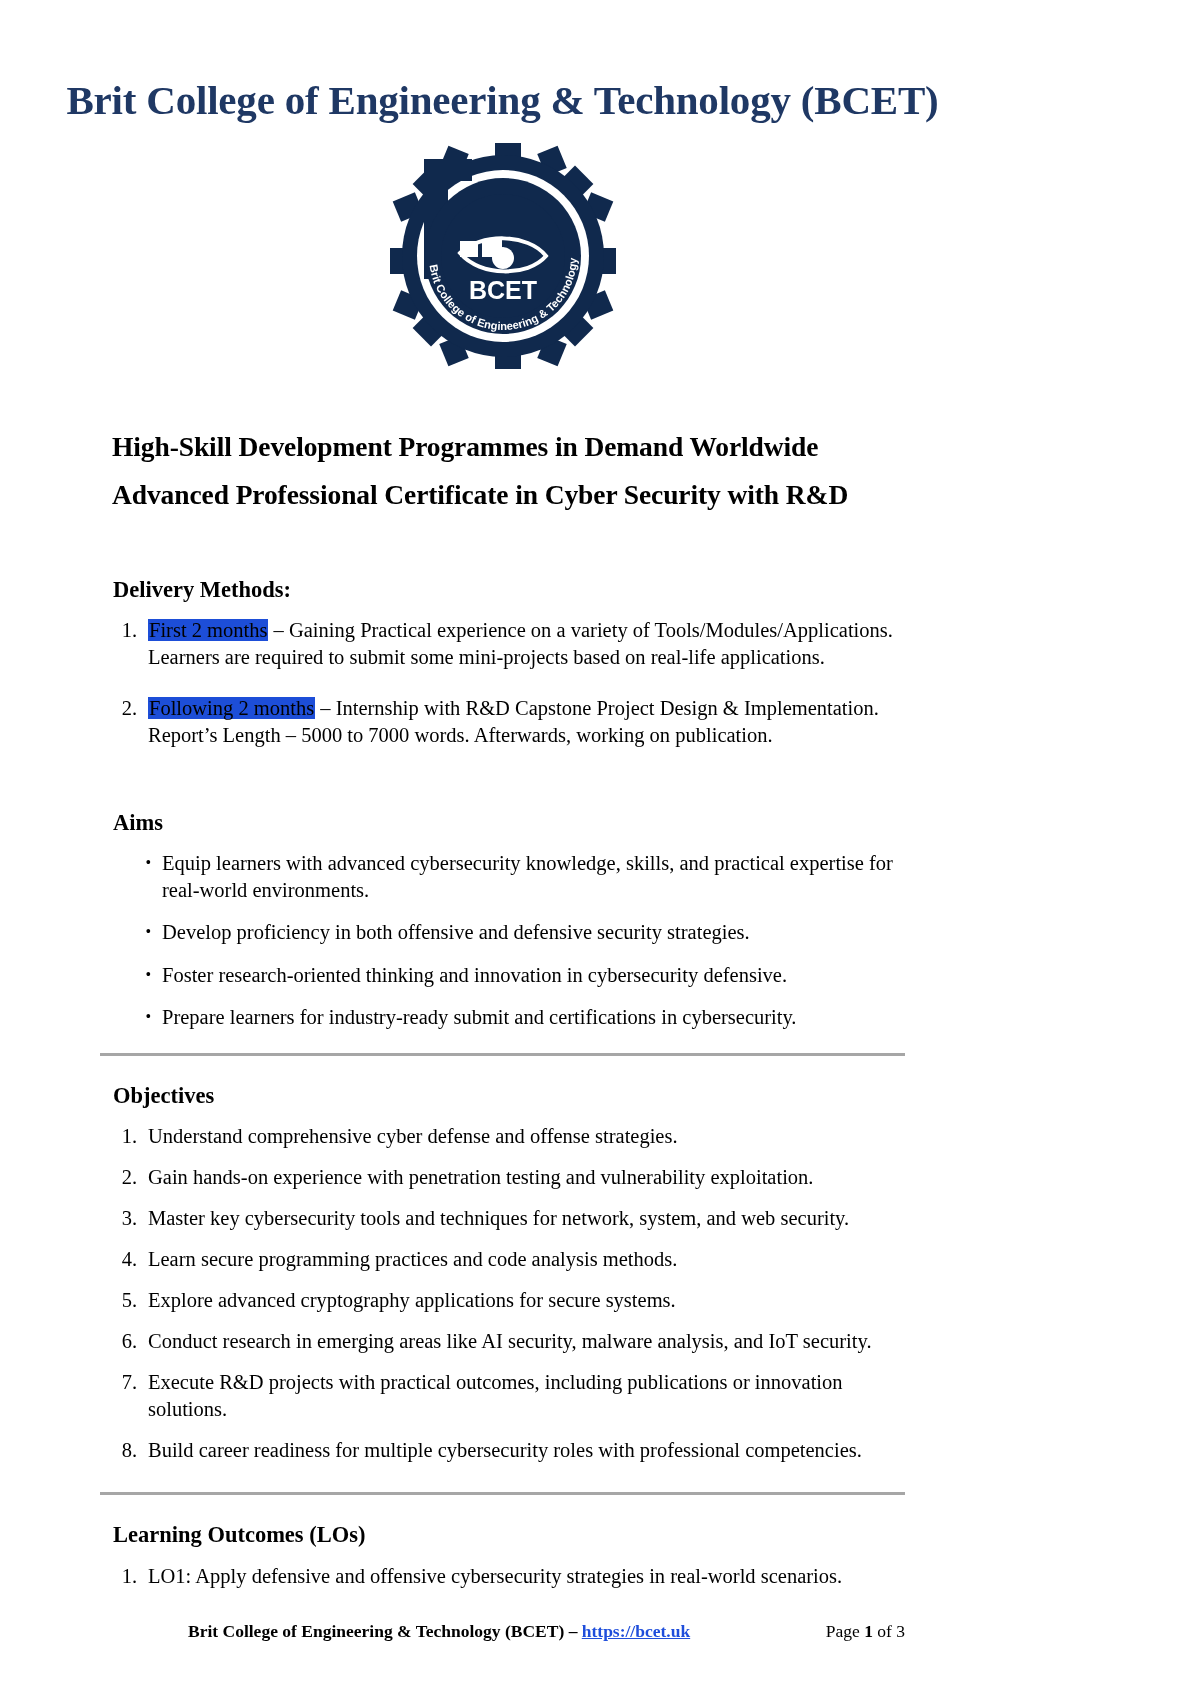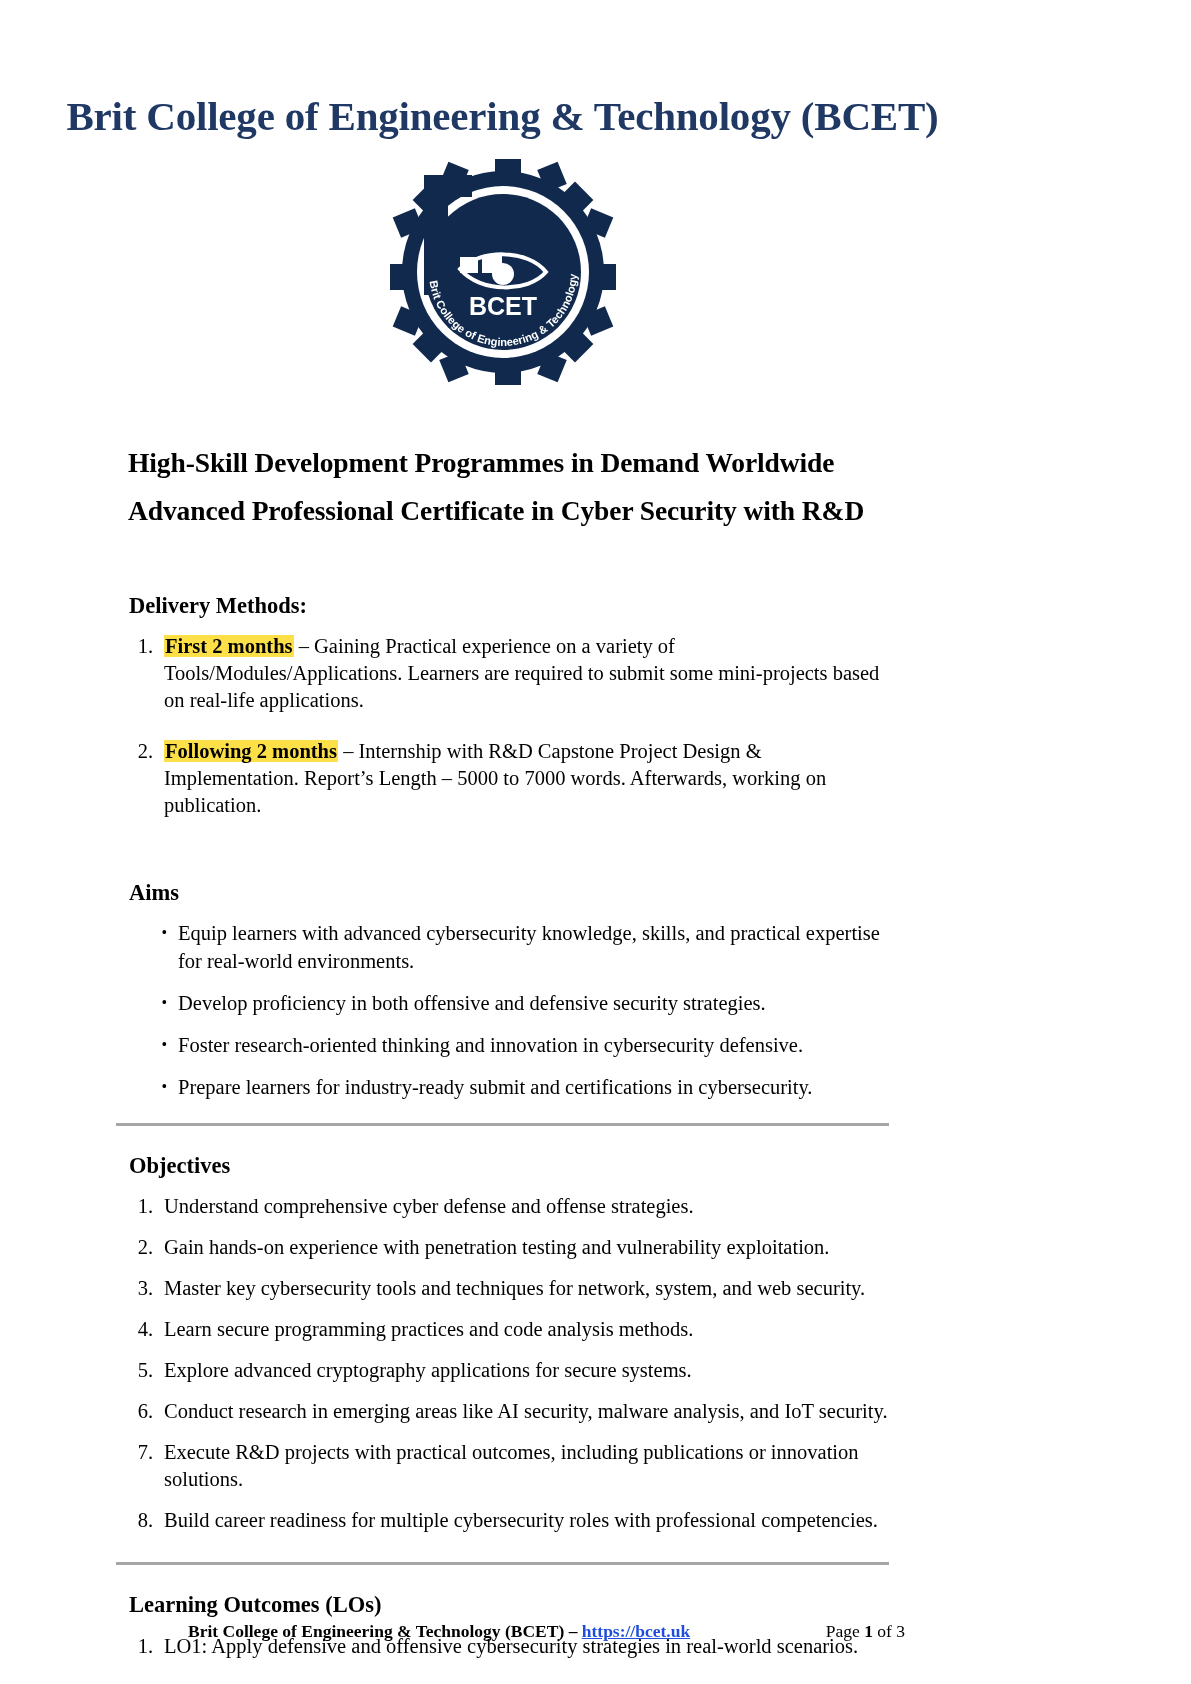--- a/index.html
+++ b/index.html
@@ -14,21 +14,21 @@
     position: relative;
     font-family: "Liberation Serif", "DejaVu Serif", serif;
     color: #000000;
     overflow: hidden;
   }
 
   .page {
     position: relative;
     width: 1005px;
     height: 1684px;
-    padding: 16px;
+    padding: 0;
   }
 
   
   .doc-title {
     text-align: center;
     color: #1F3864;
     font-family: "Liberation Serif", "DejaVu Serif", serif;
     font-weight: bold;
     font-size: 41px;
     letter-spacing: -0.2px;
@@ -95,22 +95,22 @@
   }
   .li-text { flex: 1 1 auto; }
 
   
   .delivery .li-marker { width: 48px; }
   .delivery .li-row { margin-top: 2px; }
   .delivery .li-row + .li-row { margin-top: 24px; }
 
   
   .hl {
-    background: #fde047;
-    font-weight: bold;
+    background: #1d4ed8;
+    font-weight: normal;
     padding: 0 1px;
   }
 
   
   .aims .li-marker { width: 62px; font-size: 16px; line-height: 1.62; }
   .aims .li-row + .li-row { margin-top: 15px; }
 
   
   .objectives .li-marker { width: 48px; }
   .objectives .li-row + .li-row { margin-top: 14px; }

